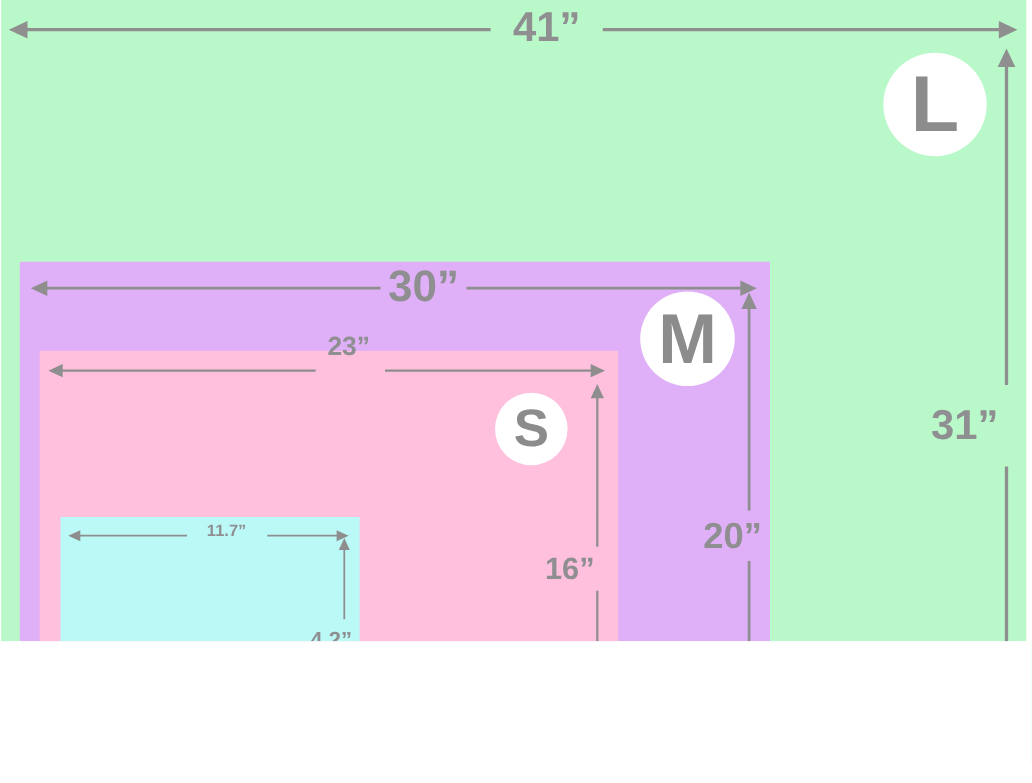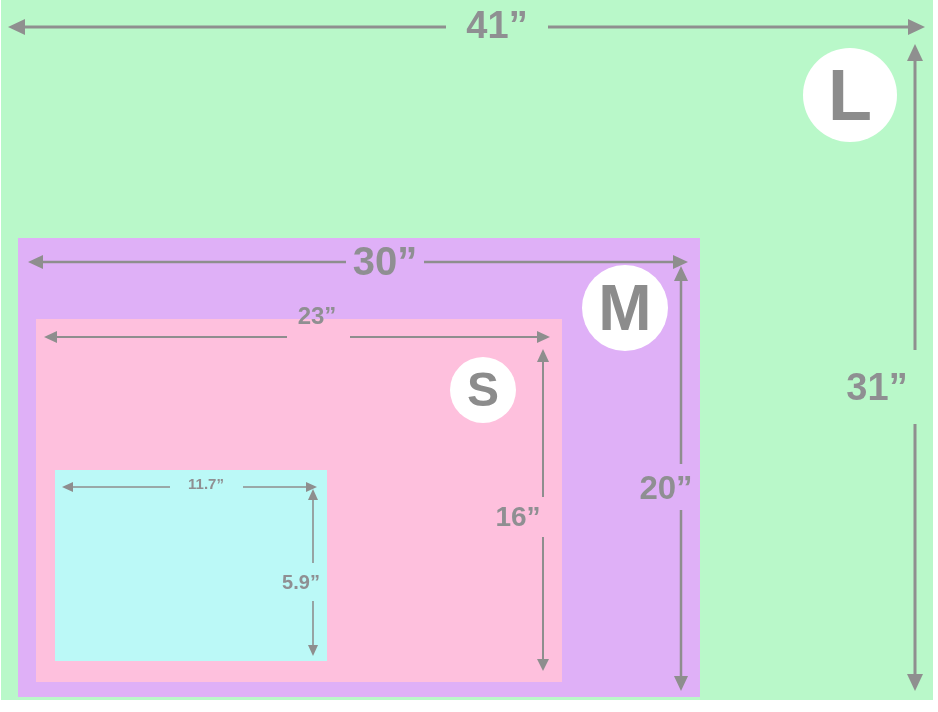--- a/index.html
+++ b/index.html
@@ -1,18 +1,18 @@
 <!DOCTYPE html>
 <html><head>
 <meta charset="utf-8">
 <style>
   html,body{margin:0;padding:0;background:#ffffff;}
   .stage{
     position:relative;
-    width:938px;height:700px;
+    width:938px;height:583px;
     font-family:"Liberation Sans","DejaVu Sans",sans-serif;
     overflow:hidden;
     background:#ffffff;
   }
   .rect{position:absolute;}
   .rect-l{left:1px;top:0;width:932px;height:704px;background:#b9f8c9;}
   .rect-m{left:18px;top:238px;width:682px;height:459px;background:#dfb0f7;}
   .rect-s{left:36px;top:319px;width:526px;height:363px;background:#fec0dd;}
   .rect-a4{left:55px;top:470px;width:272px;height:191px;background:#bbf9f7;}
   .arrows{position:absolute;left:0;top:0;width:938px;height:712px;}
@@ -120,21 +120,21 @@
     </g>
   </svg>
 
   <div class="dim dim-41">41”</div>
   <div class="dim dim-31">31”</div>
   <div class="dim dim-30">30”</div>
   <div class="dim dim-20">20”</div>
   <div class="dim dim-23">23”</div>
   <div class="dim dim-16">16”</div>
   <div class="dim dim-117">11.7”</div>
-  <div class="dim dim-83">5.9”</div>
+  <div class="dim dim-83">4.2”</div>
 
   <div class="badge badge-l">
     <span>L</span>
   </div>
   <div class="badge badge-m">
     <span>M</span>
   </div>
   <div class="badge badge-s">
     <span>S</span>
   </div>

